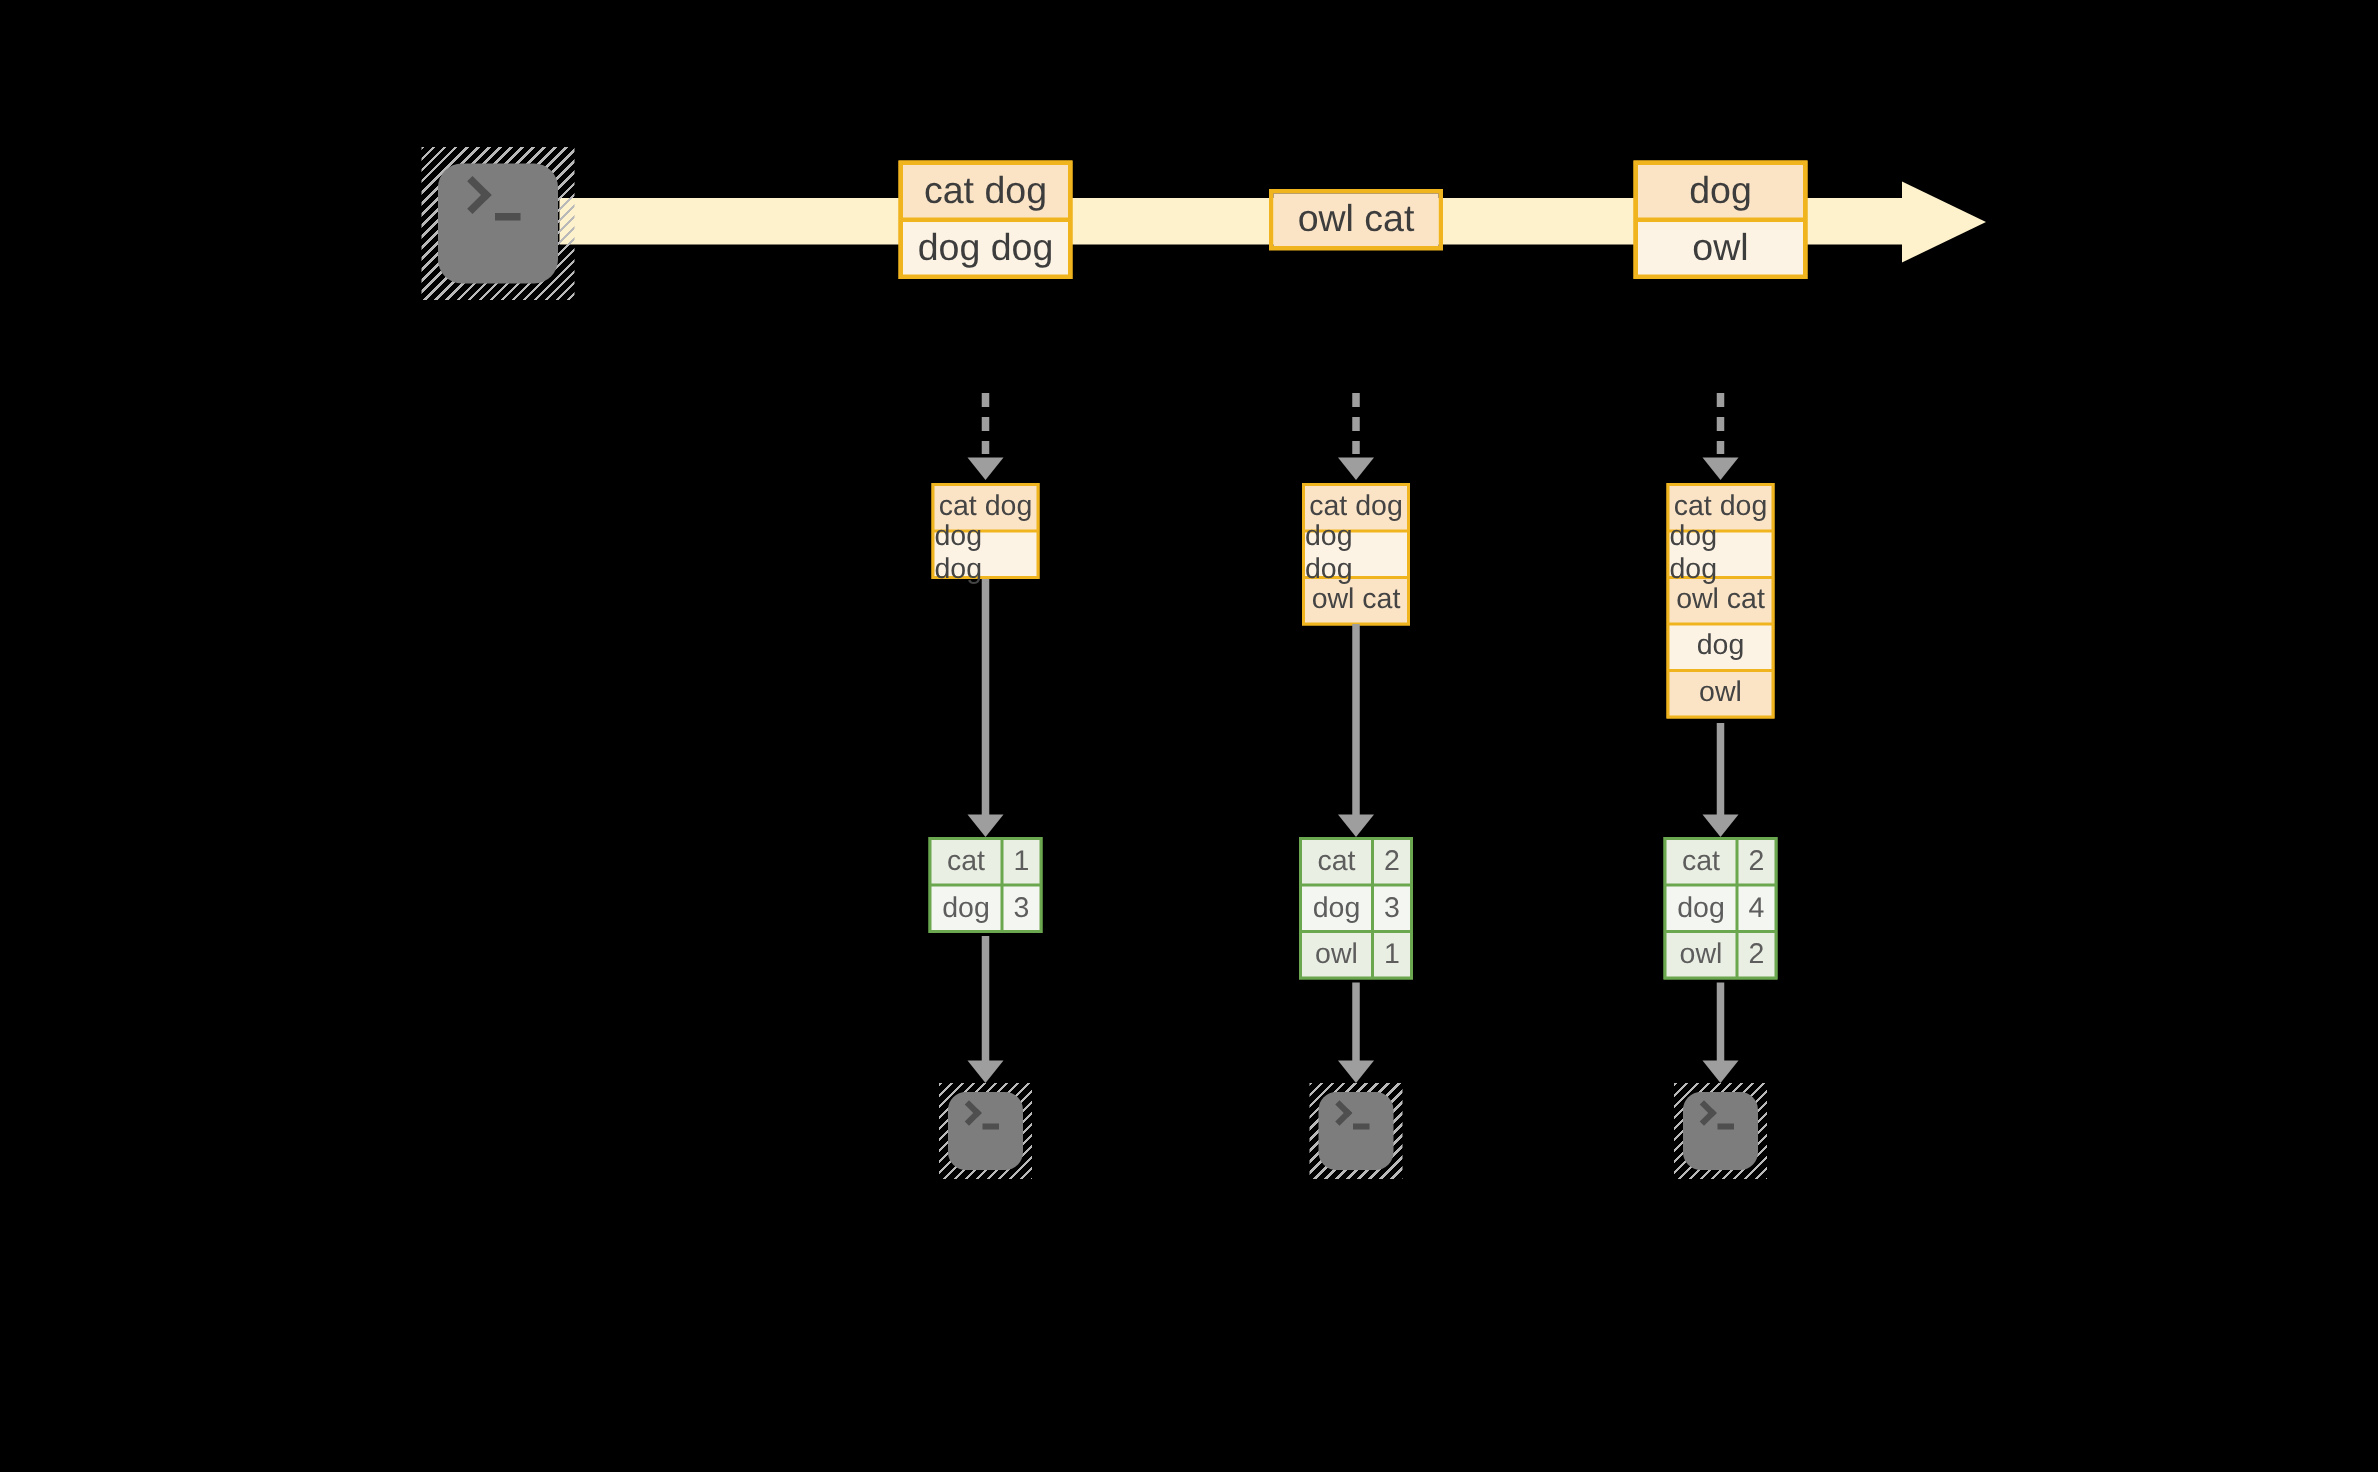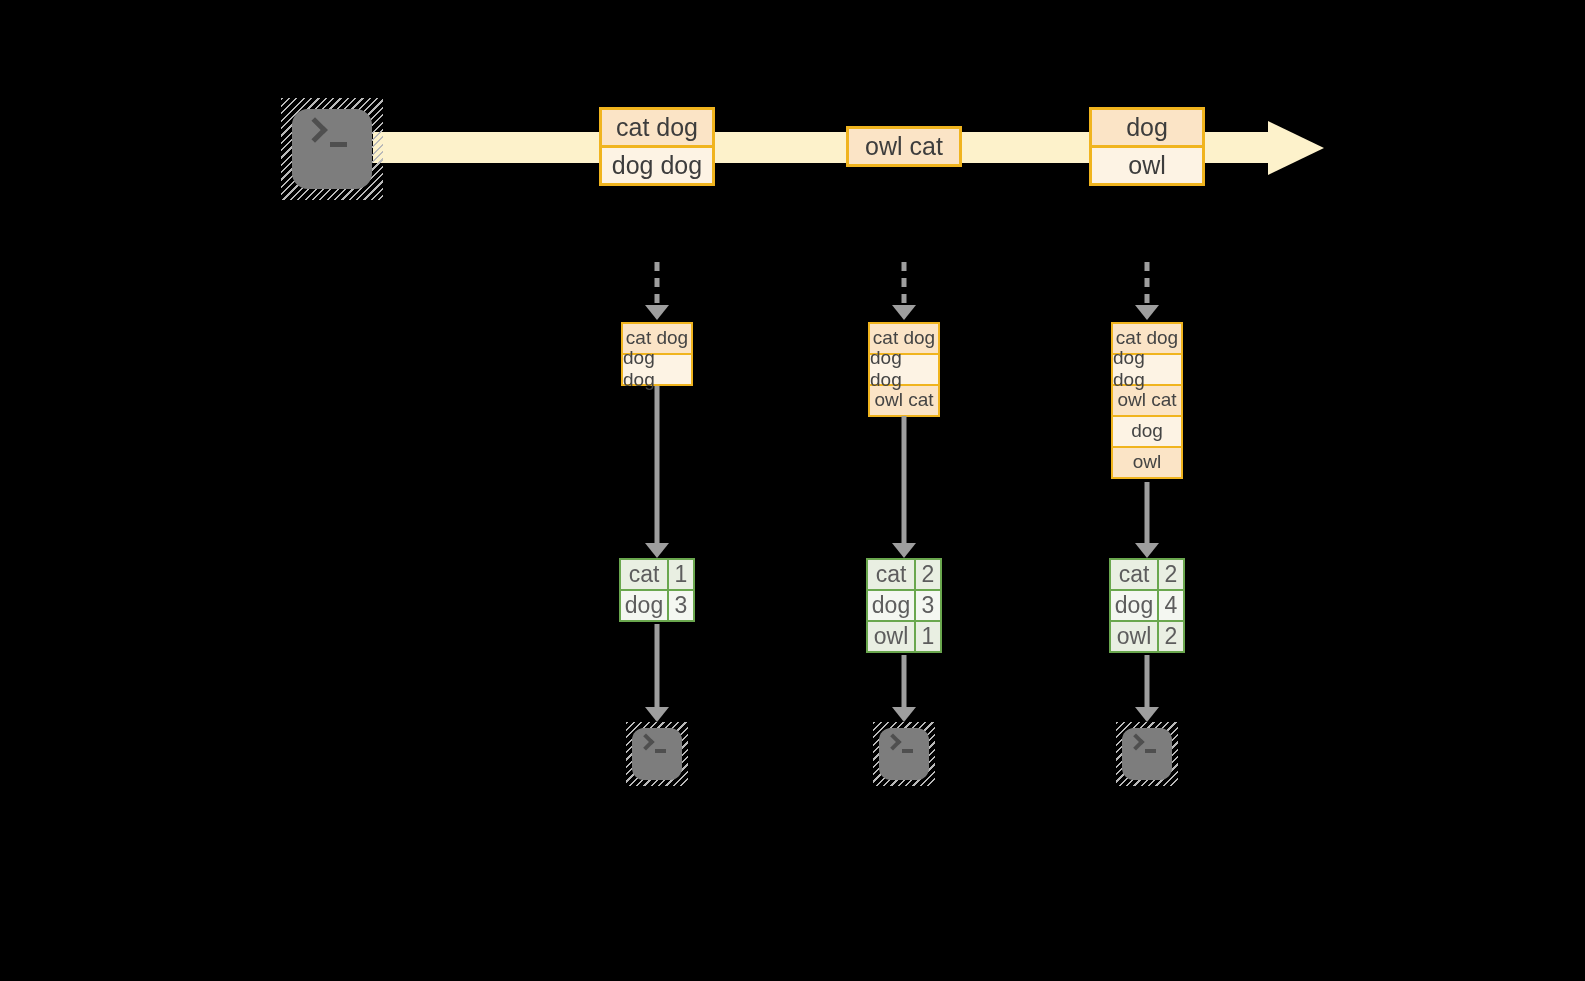--- a/index.html
+++ b/index.html
@@ -41,21 +41,21 @@
   .arr .head{position:absolute;bottom:0;left:50%;transform:translateX(-50%);width:0;height:0;
     border-left:12px solid transparent;border-right:12px solid transparent;border-top:15px solid #9e9e9e;}
   
   .qlabel{position:absolute;left:695px;top:462px;width:413px;height:42px;background:#fff;
     display:flex;align-items:center;justify-content:center;font-size:33px;color:#3a3a3a;letter-spacing:.5px;z-index:3;}
   .arr{z-index:4;}
   
   .gtable{position:absolute;border:2px solid #6aa74e;background:#6aa74e;display:grid;
     grid-template-columns:46px 24px;gap:2px;z-index:5;}
   .gtable .cell{background:#e9efe2;height:29px;display:flex;align-items:center;justify-content:center;
-    font-size:23px;color:#5d5d5d;}
+    font-size:19px;color:#5d5d5d;}
   .gtable .cell.light{background:#f4f7f1;}
 </style>
 </head>
 <body>
 
 <div class="canvas">
 
   <div class="stream-band"></div>
   <div class="stream-head"></div>
 

